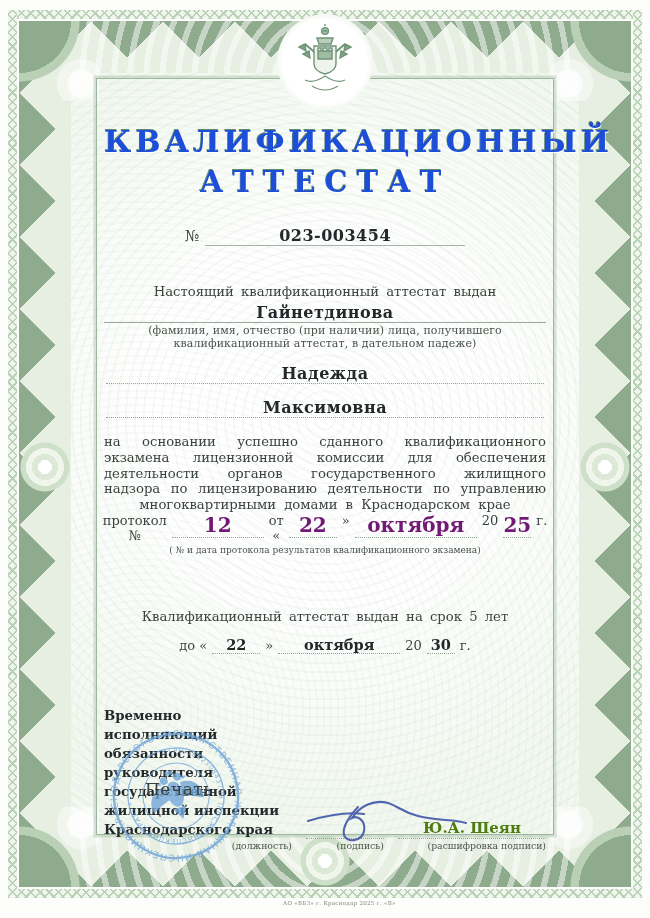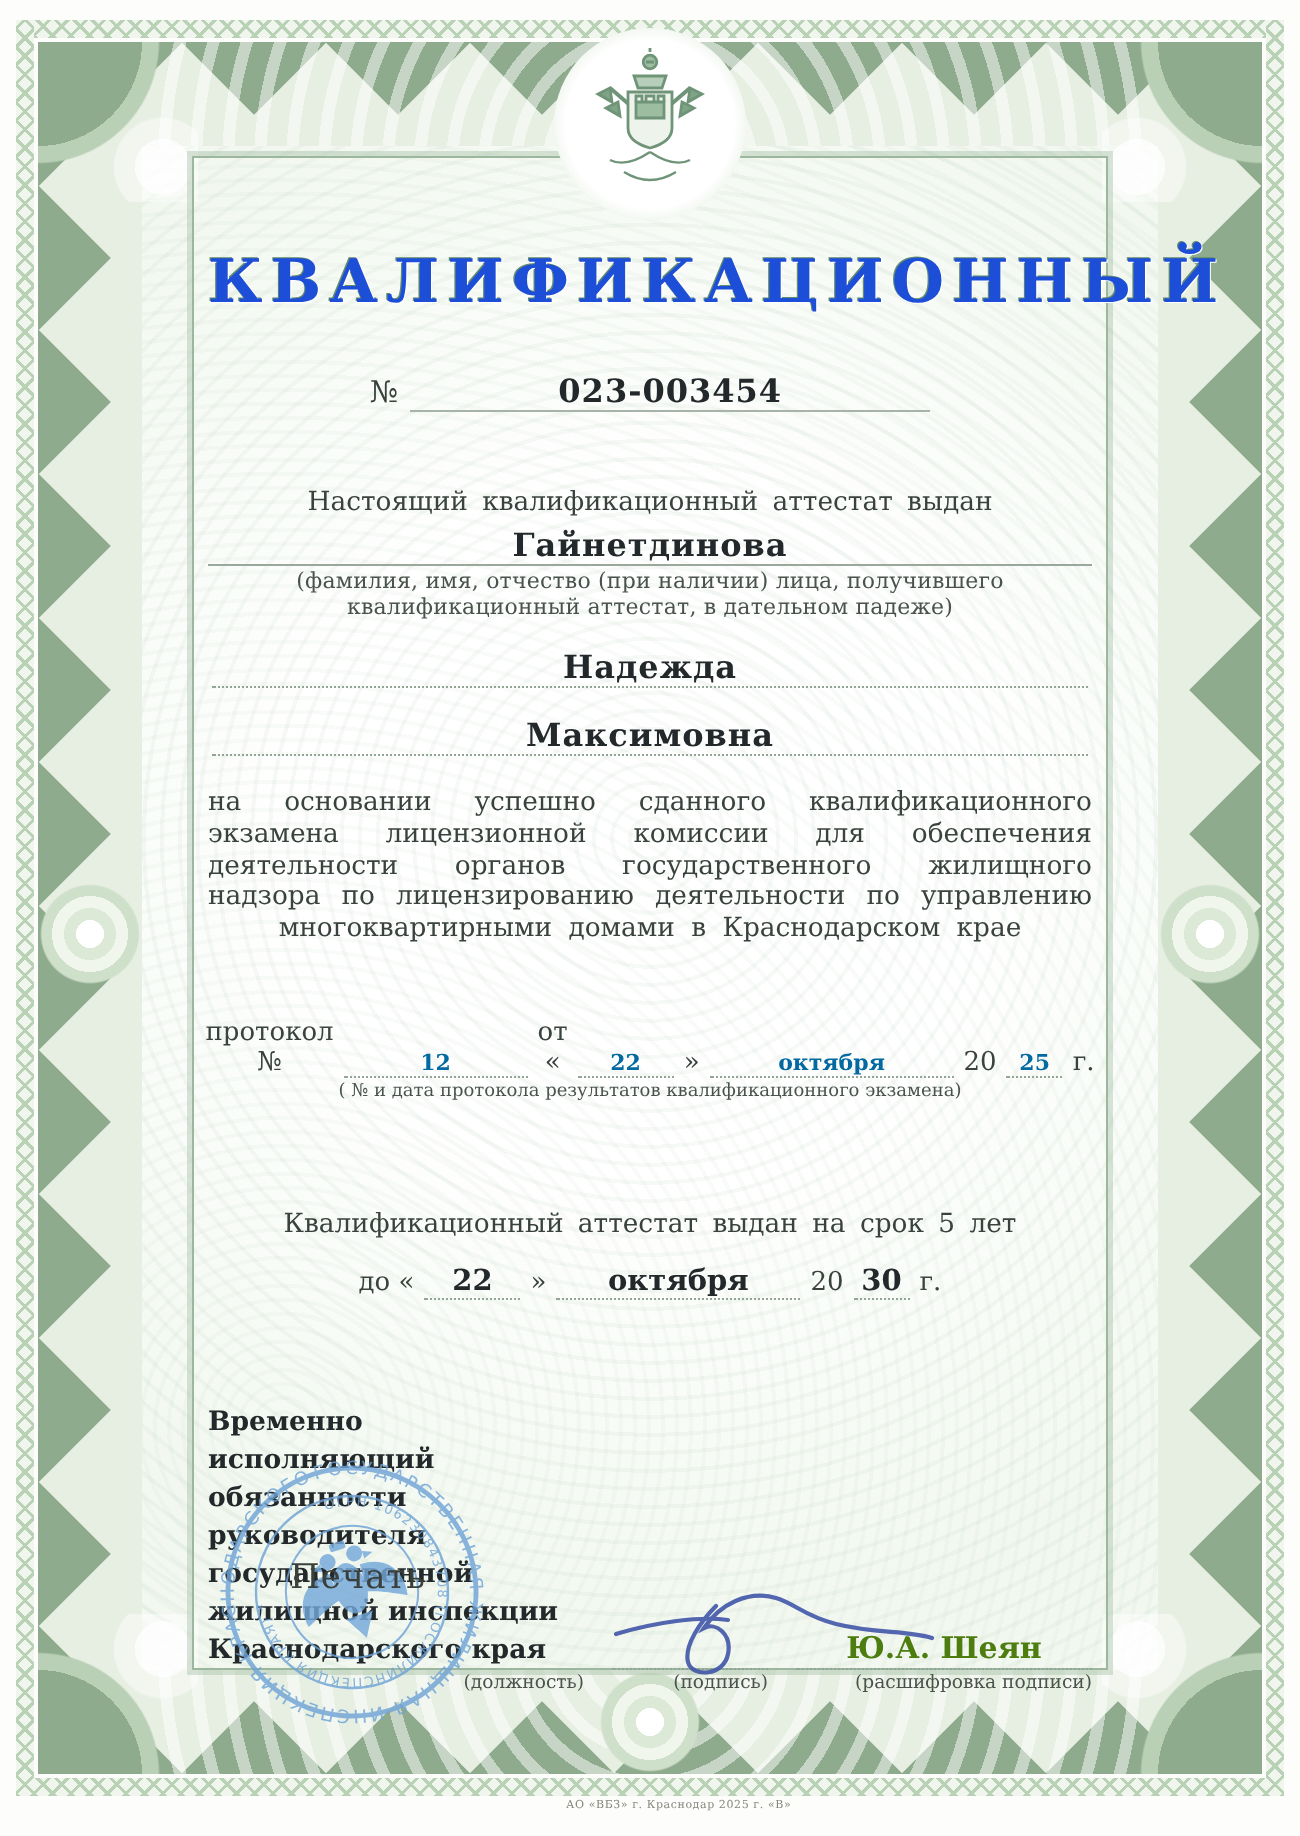--- a/index.html
+++ b/index.html
@@ -79,22 +79,22 @@
   .num-row{margin-top:24px;font-size:15px;display:flex;justify-content:center;align-items:baseline;gap:6px;}
   .num-row .val{display:inline-block;min-width:260px;border-bottom:1px solid #a7b3a8;
     font-weight:bold;font-size:16px;color:#23282b;letter-spacing:.5px;}
   .intro{margin-top:38px;font-size:13.2px;word-spacing:3px;}
   .fill-line{border-bottom:1px dotted #93a595;margin:0 2px;}
   .holder{font-weight:bold;font-size:16px;color:#23282b;letter-spacing:.5px;}
   .surname-line{margin-top:4px;border-bottom:1px solid #99a89b;}
   .small-caption{font-size:11px;color:#49534c;letter-spacing:.1px;margin-top:1px;}
   .name-line{margin-top:14px;}
   .basis{margin-top:16px;font-size:13.2px;line-height:15.8px;text-align:justify;text-align-last:center;word-spacing:4px;}
-  .proto-row{margin-top:36px;font-size:13px;display:flex;justify-content:center;align-items:flex-end;gap:5px;}
-  .proto-row .b{font-weight:bold;font-size:11px;color:#0369a1;}
+  .proto-row{font-size:13px;display:flex;justify-content:center;align-items:flex-start;gap:5px;}
+  .proto-row .b{font-weight:bold;font-size:20px;color:#701a75;}
   .blank{display:inline-block;border-bottom:1px dotted #93a595;text-align:center;}
   .w-num{min-width:92px;}.w-day{min-width:48px;}.w-month{min-width:122px;}.w-yr{min-width:28px;}
   .proto-caption{margin-top:2px;font-size:9px;color:#49534c;}
   .term{margin-top:54px;font-size:13.2px;word-spacing:3px;}
   .until-row{margin-top:12px;font-size:13px;display:flex;justify-content:center;align-items:baseline;gap:5px;}
   .until-row .b{font-weight:bold;font-size:14.5px;color:#23282b;}
   
   .sign-row{margin-top:52px;display:flex;align-items:flex-end;text-align:left;gap:14px;}
   .sign-col1{width:188px;}
   .pos-line{font-weight:bold;font-size:13.3px;line-height:19px;color:#23282b;}
@@ -145,20 +145,21 @@
       <path d="M26 27 h14 v8 h-14 z" fill="#9dbda1"></path>
       <path d="M26 27 v-3 h3 v3 M31 27 v-3 h4 v3 M40 27 v-3 h-3 v3"></path>
       <path d="M33 52 q-12 8 -20 4 M33 52 q12 8 20 4" stroke-width="1.2"></path>
       <path d="M20 62 q13 8 26 0" stroke-width="1.2"></path>
     </g>
   </svg>
 
   <div class="content">
     <div class="title">
       <div>КВАЛИФИКАЦИОННЫЙ</div>
+      <div class="l2">АТТЕСТАТ</div>
     </div>
 
     <div class="num-row">
       <span>№</span>
       <span class="val">023-003454</span>
     </div>
 
     <div class="intro">Настоящий квалификационный аттестат выдан</div>
 
     <div class="holder surname-line">Гайнетдинова</div>

